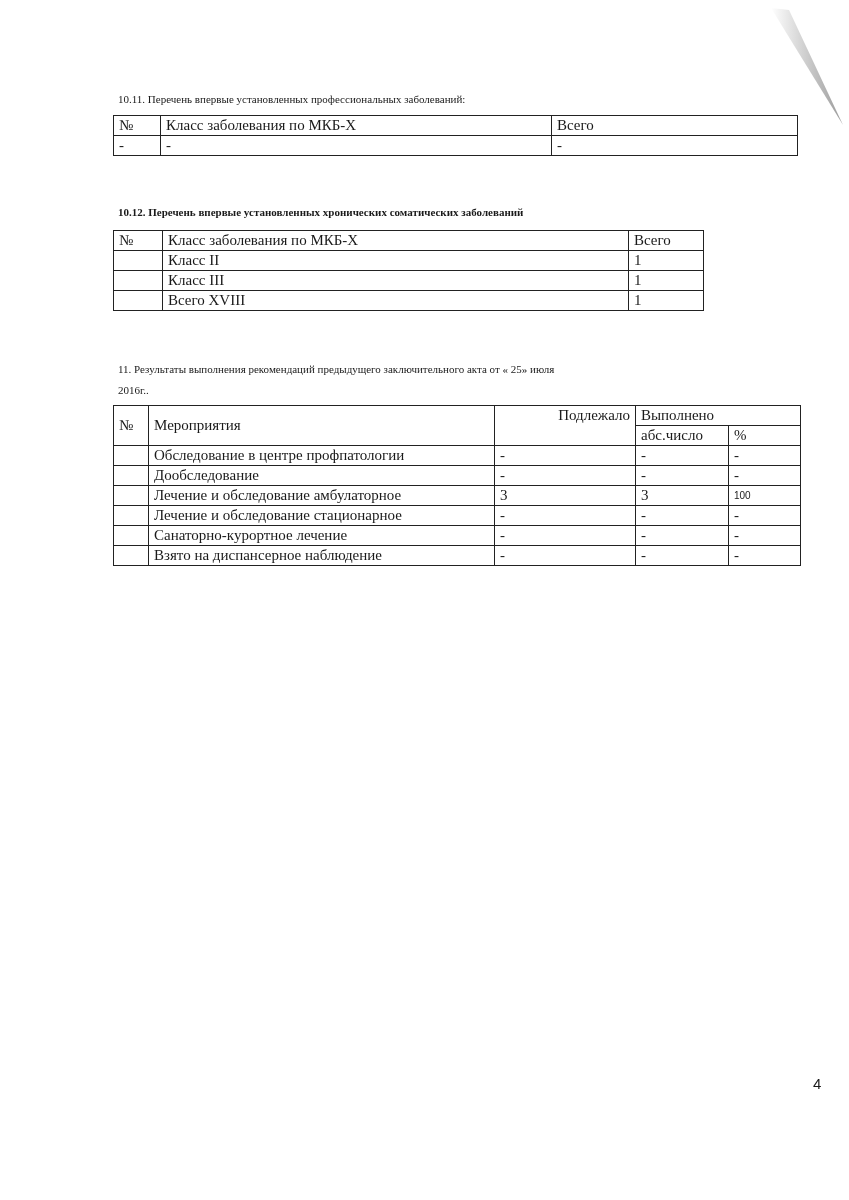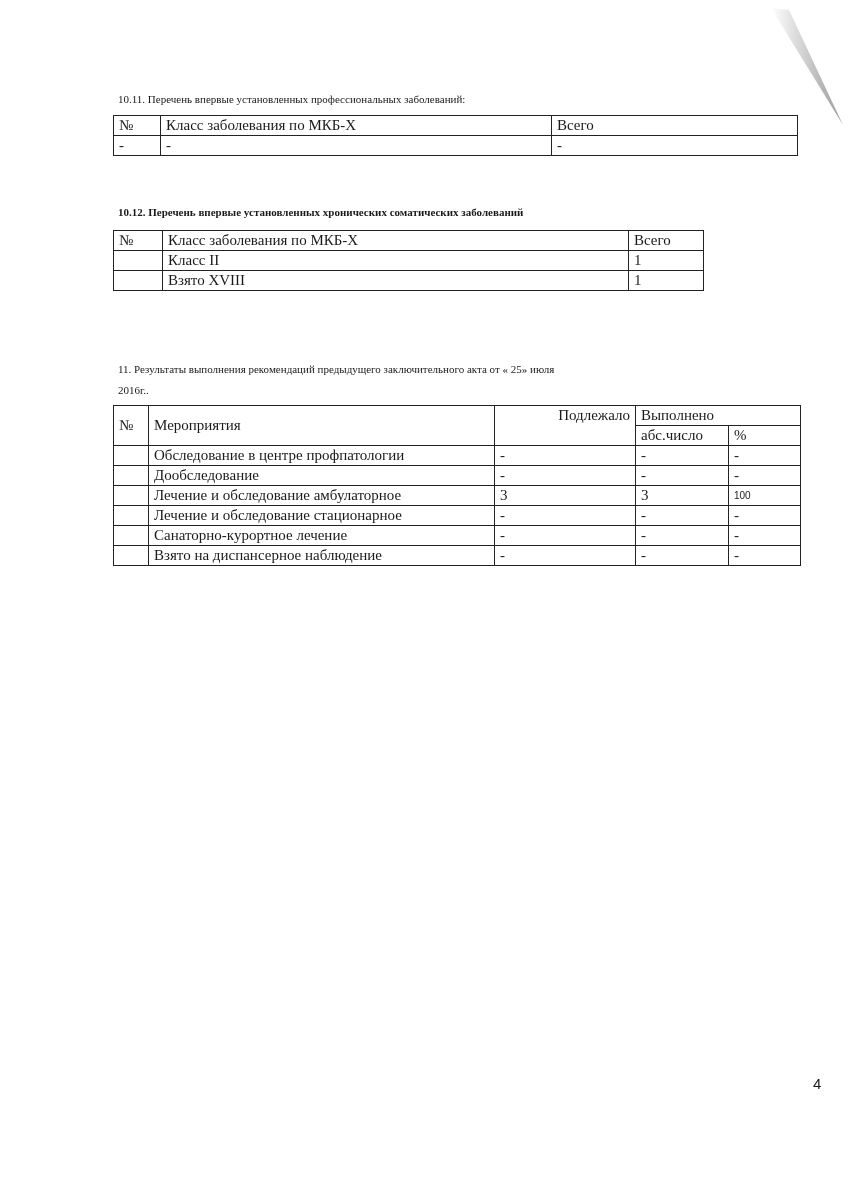--- a/index.html
+++ b/index.html
@@ -65,21 +65,26 @@
     <td style="width:455px">Класс заболевания по МКБ-Х</td>
     <td>Всего</td>
   </tr>
   <tr>
     <td></td>
     <td class="indent">Класс II</td>
     <td>1</td>
   </tr>
   <tr>
     <td></td>
-    <td class="indent">Взято XVIII</td>
+    <td class="indent">Класс III</td>
+    <td>1</td>
+  </tr>
+  <tr>
+    <td></td>
+    <td class="indent">Всего XVIII</td>
     <td>1</td>
   </tr>
 </tbody>
   </table>
 
 <div class="heading" style="top:350px;">11. Результаты выполнения рекомендаций предыдущего заключительного акта от « 25» июля</div>
 <div class="heading" style="top:371px;text-align:right;">2016г..</div>
 <table class="t3">
   <tbody>
       <tr>

